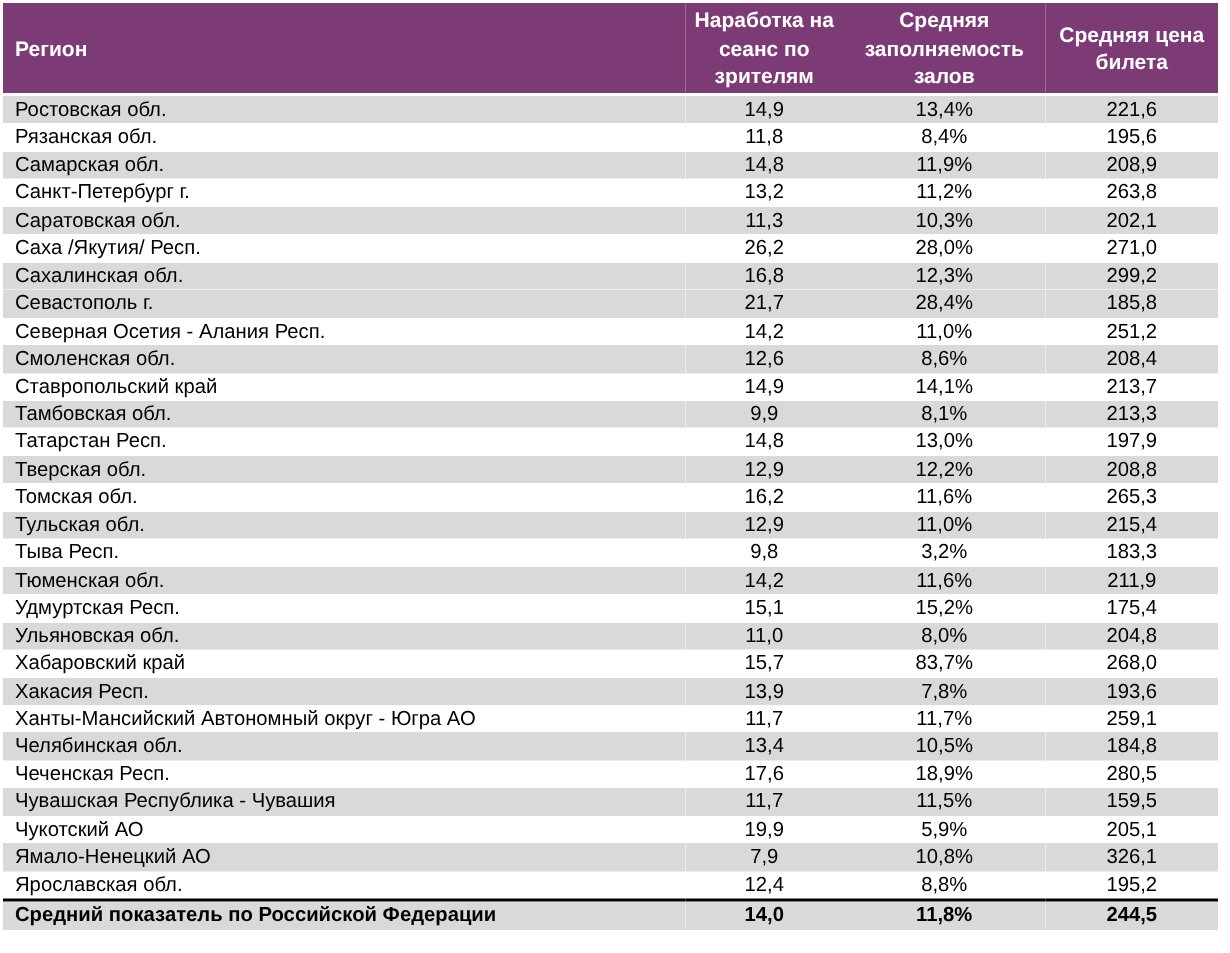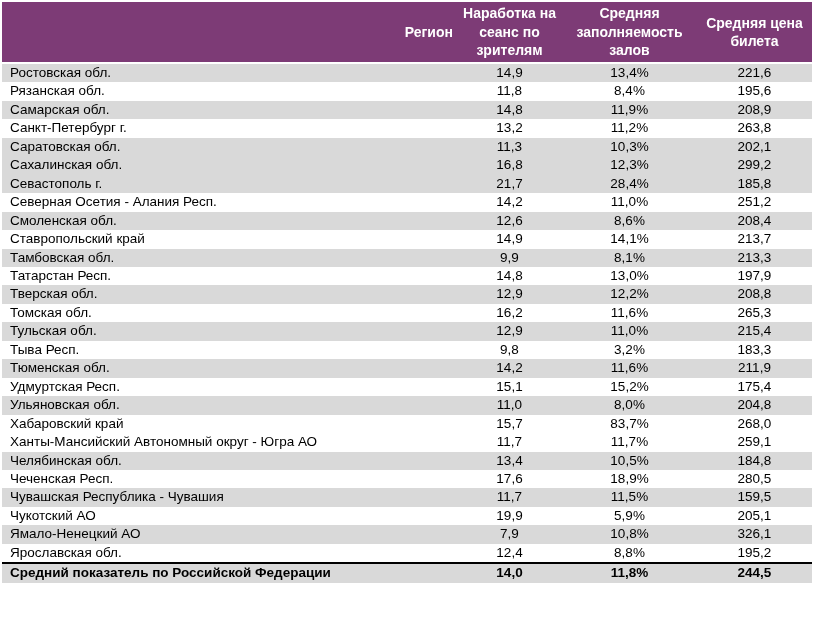--- a/index.html
+++ b/index.html
@@ -34,21 +34,21 @@
     font-weight: bold;
     font-size: 14px;
     line-height: 1.32;
     height: 56px;
     vertical-align: middle;
     text-align: center;
     padding: 2px 4px;
     border-bottom: 2px solid #ffffff;
   }
   thead th.region-head {
-    text-align: right;
+    text-align: left;
     padding-left: 8px;
   }
   tbody td, tfoot td {
     font-size: 13.5px;
     color: var(--row-text, #000000);
     height: 18.45px;
     line-height: 18.45px;
     padding: 0 4px;
     white-space: nowrap;
     overflow: hidden;
@@ -111,20 +111,26 @@
           <td>13,2</td>
           <td>11,2%</td>
           <td>263,8</td>
         </tr>
         <tr class="stripe">
           <td class="region-cell">Саратовская обл.</td>
           <td>11,3</td>
           <td>10,3%</td>
           <td>202,1</td>
         </tr>
+        <tr>
+          <td class="region-cell">Саха /Якутия/ Респ.</td>
+          <td>26,2</td>
+          <td>28,0%</td>
+          <td>271,0</td>
+        </tr>
         <tr class="stripe">
           <td class="region-cell">Сахалинская обл.</td>
           <td>16,8</td>
           <td>12,3%</td>
           <td>299,2</td>
         </tr>
         <tr class="stripe">
           <td class="region-cell">Севастополь г.</td>
           <td>21,7</td>
           <td>28,4%</td>
@@ -200,20 +206,26 @@
           <td class="region-cell">Ульяновская обл.</td>
           <td>11,0</td>
           <td>8,0%</td>
           <td>204,8</td>
         </tr>
         <tr>
           <td class="region-cell">Хабаровский край</td>
           <td>15,7</td>
           <td>83,7%</td>
           <td>268,0</td>
+        </tr>
+        <tr class="stripe">
+          <td class="region-cell">Хакасия Респ.</td>
+          <td>13,9</td>
+          <td>7,8%</td>
+          <td>193,6</td>
         </tr>
         <tr>
           <td class="region-cell">Ханты-Мансийский Автономный округ - Югра АО</td>
           <td>11,7</td>
           <td>11,7%</td>
           <td>259,1</td>
         </tr>
         <tr class="stripe">
           <td class="region-cell">Челябинская обл.</td>
           <td>13,4</td>

